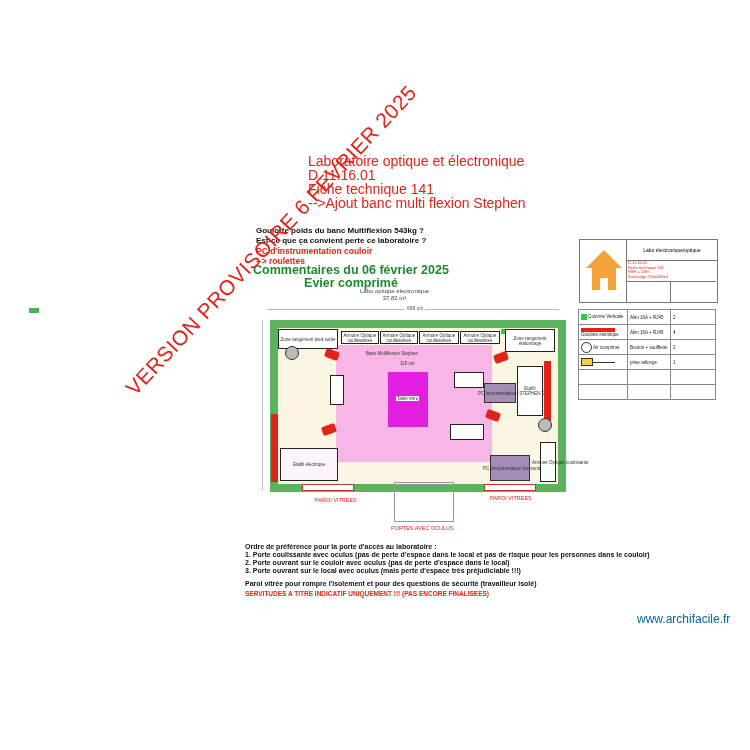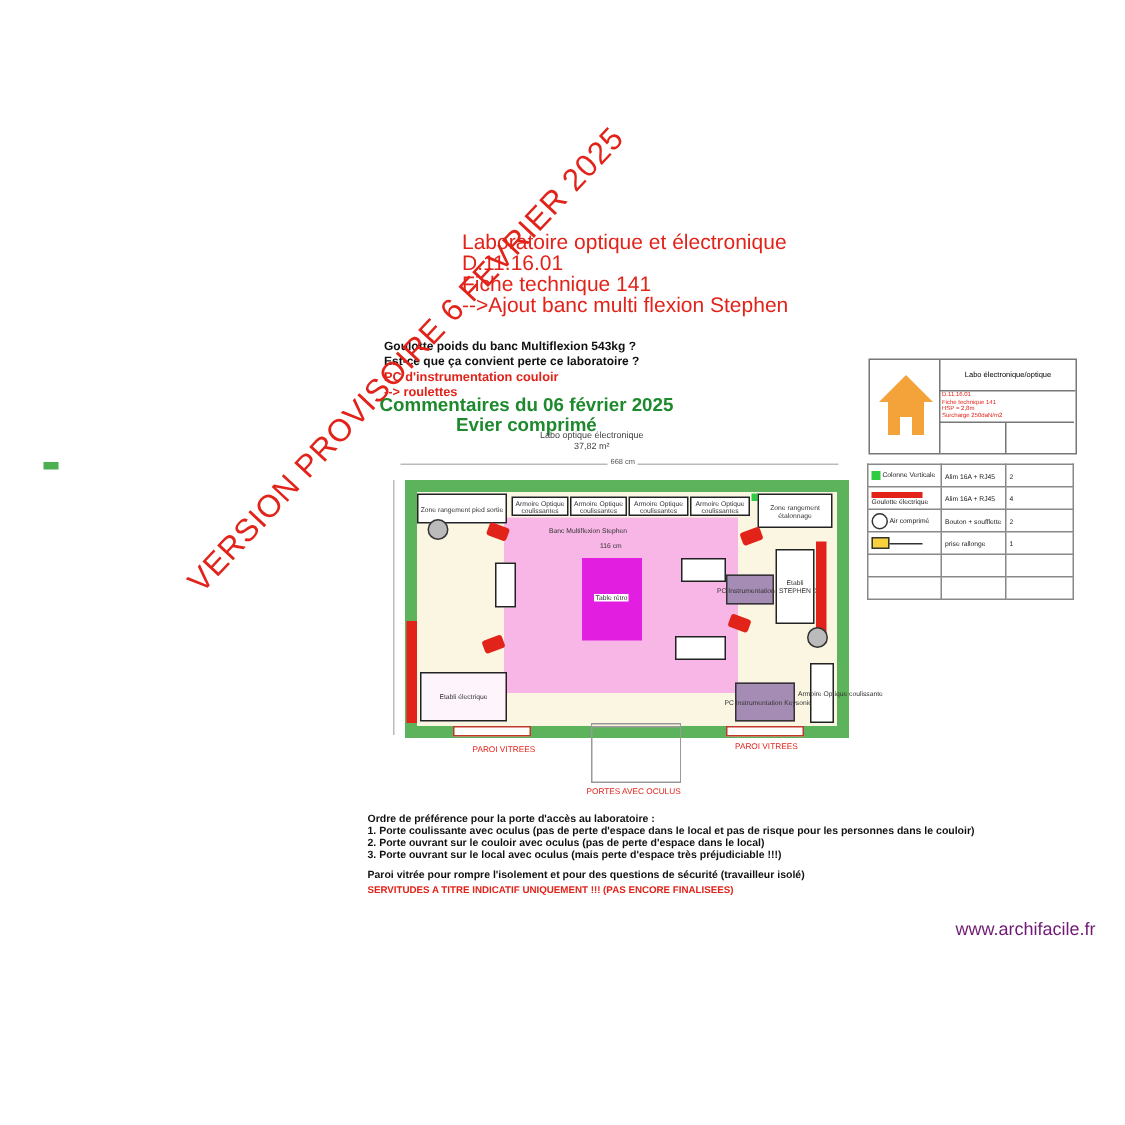--- a/index.html
+++ b/index.html
@@ -22,21 +22,21 @@
   .lbl-small{font-size:4.5px;color:#333;}
   .red-elec{position:absolute;background:#e2231a;}
   .circle{position:absolute;border-radius:50%;background:#bbb;border:1px solid #333;font-size:3.5px;display:flex;align-items:center;justify-content:center;}
   .purple{position:absolute;background:#a58cb4;border:1px solid #333;box-sizing:border-box;}
   .window{position:absolute;height:7px;background:#fff;border:1px solid #c0392b;box-sizing:border-box;}
   .wlbl{position:absolute;font-size:5.5px;color:#e2231a;}
   .watermark{left:130px;top:380px;color:#e2231a;font-size:21px;transform:rotate(-47deg);transform-origin:left center;white-space:nowrap;letter-spacing:0.5px;}
   .notes{left:245px;top:543px;font-size:7px;font-weight:bold;color:#111;line-height:8px;}
   .notes div{white-space:nowrap;}
   .serv{left:245px;top:590px;font-size:6.5px;font-weight:bold;color:#e2231a;}
-  .archi{left:637px;top:612px;font-size:12px;color:#701a75;}
+  .archi{left:637px;top:612px;font-size:12px;color:#0369a1;}
   .green-mark{left:29px;top:308px;width:10px;height:5px;background:#4caf50;}
   table.legend{position:absolute;border-collapse:collapse;font-size:4.5px;color:#222;}
   table.legend td{border:1px solid #888;padding:0 2px;}
   .camera{position:absolute;width:14px;height:9px;background:#e2231a;border-radius:2px;}
 </style>
 </head>
 <body>
 
 <div class="abs title">
   <div>Laboratoire optique et électronique</div>

